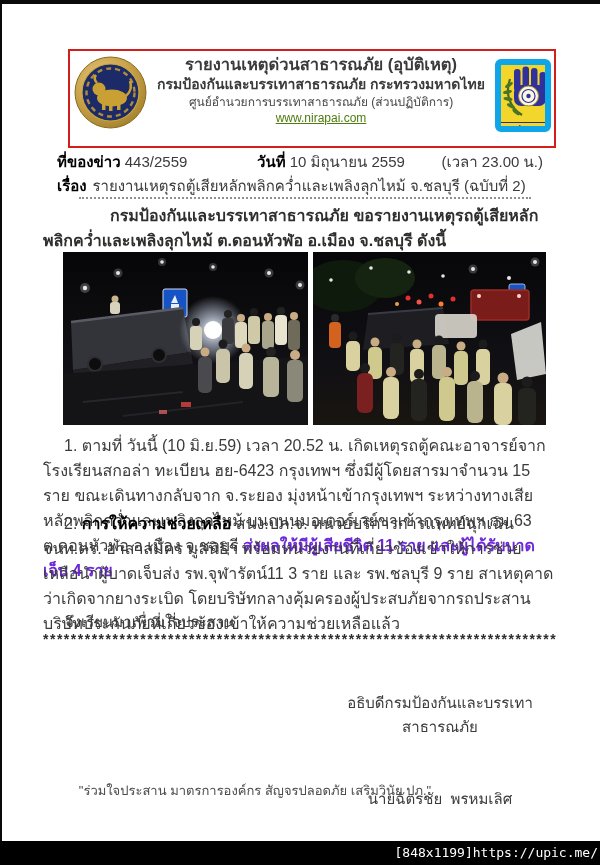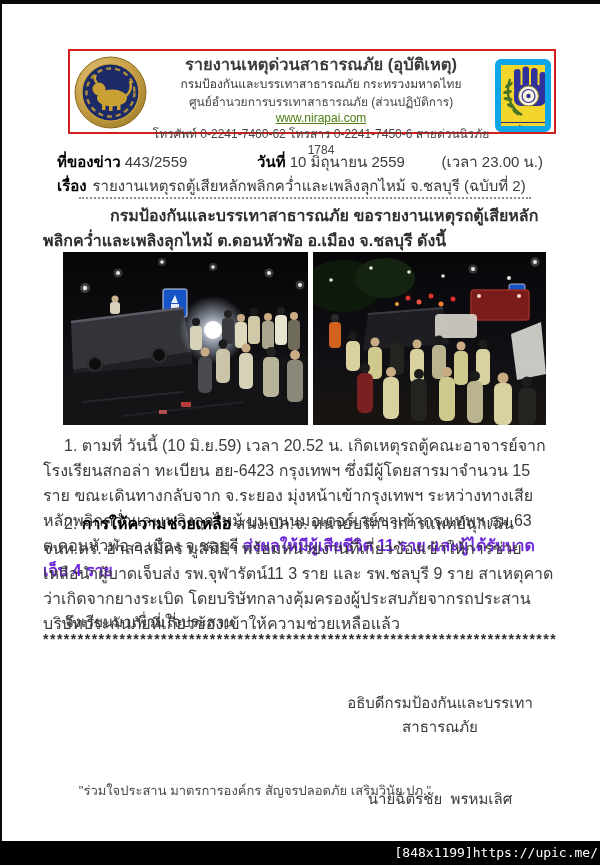--- a/index.html
+++ b/index.html
@@ -3,25 +3,25 @@
 <meta charset="utf-8">
 <style>
   html,body{margin:0;padding:0;background:#ffffff;}
   body{width:600px;height:865px;position:relative;overflow:hidden;
        font-family:"Liberation Sans","DejaVu Sans",sans-serif;color:#3b3b3b;}
   .abs{position:absolute;}
   .top-strip{left:0;top:0;width:600px;height:4px;background:#0a0a0a;}
   .left-strip{left:0;top:0;width:2px;height:865px;background:#0a0a0a;}
 
   
-  .header-box{left:68px;top:49px;width:488px;height:85px;border:2px solid #d11f1b;box-sizing:border-box;}
+  .header-box{left:68px;top:49px;width:488px;height:99px;border:2px solid #d11f1b;box-sizing:border-box;}
   .seal{left:4px;top:5px;width:73px;height:73px;}
   .htext{left:80px;right:62px;top:3px;text-align:center;}
   .h1{font-size:16.5px;font-weight:bold;color:#3a3a3a;line-height:21px;}
-  .h2{font-size:12px;font-weight:normal;color:#3a3a3a;line-height:19px;}
+  .h2{font-size:14px;font-weight:bold;color:#3a3a3a;line-height:19px;}
   .h3,.h4{font-size:12px;color:#454545;line-height:16px;}
   .site{text-decoration:underline;color:#4d7c0f;cursor:pointer;}
   .pp-logo{right:3px;top:8px;width:56px;height:73px;background:#f2d62b;border:6px solid #0ea5e9;
            border-radius:6px;box-sizing:border-box;overflow:hidden;}
   .pp-text{border-top:1.5px solid #2d2d8e;text-align:center;font-weight:bold;font-size:13px;
            color:#26267e;line-height:16px;}
 
   
   .meta{font-size:15px;color:#3b3b3b;}
   .bold{font-weight:bold;color:#000000;}
@@ -83,21 +83,20 @@
         <rect x="28" y="46" width="3.5" height="8" fill="#c9a033"></rect>
         <rect x="35" y="47" width="3.5" height="8" fill="#c9a033"></rect>
         <rect x="43" y="46" width="3.5" height="8" fill="#c9a033"></rect>
         <path d="M52,40 q7,-6 4,-15" stroke="#c9a033" stroke-width="2.5" fill="none"></path>
       </svg>
     </div>
     <div class="abs htext">
       <div class="h1">รายงานเหตุด่วนสาธารณภัย (อุบัติเหตุ)</div>
       <div class="h2">กรมป้องกันและบรรเทาสาธารณภัย  กระทรวงมหาดไทย</div>
       <div class="h3"><span>ศูนย์อำนวยการบรรเทาสาธารณภัย (ส่วนปฏิบัติการ) </span><span class="site">www.nirapai.com</span></div>
-      <div class="h4">โทรศัพท์ 0-2241-7460-62 โทรสาร 0-2241-7450-6 สายด่วนนิรภัย 1784</div>
     </div>
     <div class="abs pp-logo">
       <svg width="52" height="53" viewBox="0 0 52 53">
         <rect x="0" y="0" width="52" height="53" fill="#f2d62b"></rect>
         <rect x="13" y="4" width="6.5" height="22" rx="3" fill="#31319b"></rect>
         <rect x="21.5" y="1.5" width="6.5" height="26" rx="3" fill="#31319b"></rect>
         <rect x="30" y="3" width="6.5" height="24" rx="3" fill="#31319b"></rect>
         <rect x="38.5" y="7" width="6.5" height="20" rx="3" fill="#31319b"></rect>
         <rect x="13" y="20" width="32" height="21" rx="7" fill="#31319b"></rect>
         <path d="M44,24 l7,7 -5,8 -5,-6 z" fill="#31319b"></path>

